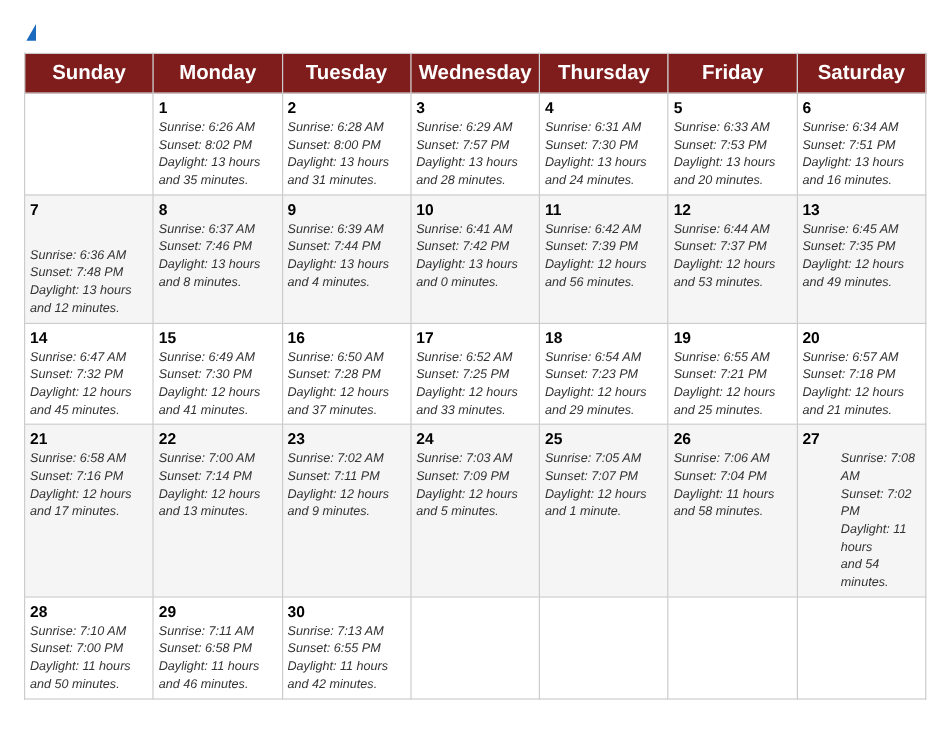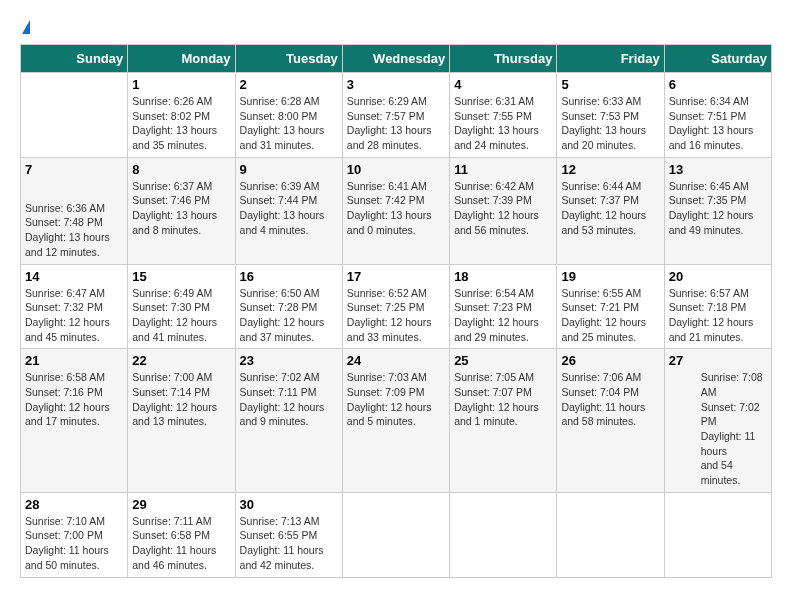--- a/index.html
+++ b/index.html
@@ -50,44 +50,45 @@
     .location {
       font-size: 16px;
       color: #333;
     }
     table {
       width: 100%;
       border-collapse: collapse;
       font-size: 11px;
     }
     thead tr th {
-      background-color: #0f766e;
+      background-color: #7f1d1d;
       color: #fff;
       padding: 6px 4px;
-      text-align: right;
-      font-size: 13px;
+      text-align: center;
+      font-size: 17px;
       font-weight: bold;
       border: 1px solid #ccc;
     }
     tbody tr td {
       border: 1px solid #ccc;
       vertical-align: top;
       padding: 4px;
       min-height: 80px;
       width: 107px;
     }
     .day-num {
       font-weight: bold;
       font-size: 13px;
       margin-bottom: 2px;
     }
     .day-info {
       font-size: 10.5px;
       color: #333;
       line-height: 1.4;
+      font-style: italic;
     }
     tbody tr:nth-child(odd) td {
       background-color: #fff;
     }
     tbody tr:nth-child(even) td {
       background-color: #f5f5f5;
     }
     td.empty {
       background-color: #fff;
     }
@@ -141,21 +142,21 @@
         <td>
           <div class="day-num">3</div>
           <div class="day-info" style="white-space: pre-line;">Sunrise: 6:29 AM
 Sunset: 7:57 PM
 Daylight: 13 hours
 and 28 minutes.</div>
         </td>
         <td>
           <div class="day-num">4</div>
           <div class="day-info" style="white-space: pre-line;">Sunrise: 6:31 AM
-Sunset: 7:55 PM
+Sunset: 7:30 PM
 Daylight: 13 hours
 and 24 minutes.</div>
         </td>
         <td>
           <div class="day-num">5</div>
           <div class="day-info" style="white-space: pre-line;">Sunrise: 6:33 AM
 Sunset: 7:53 PM
 Daylight: 13 hours
 and 20 minutes.</div>
         </td>

